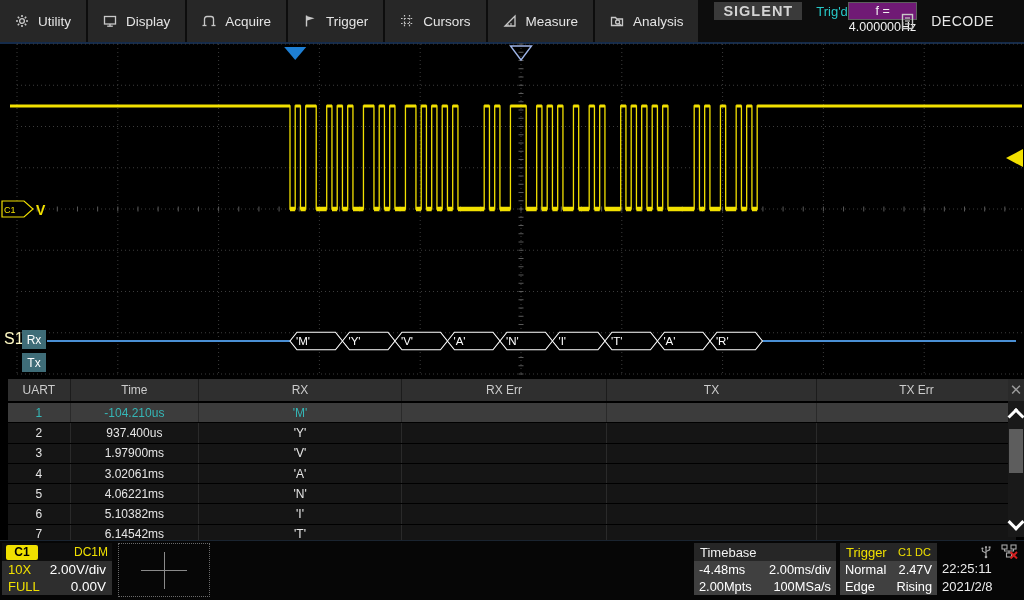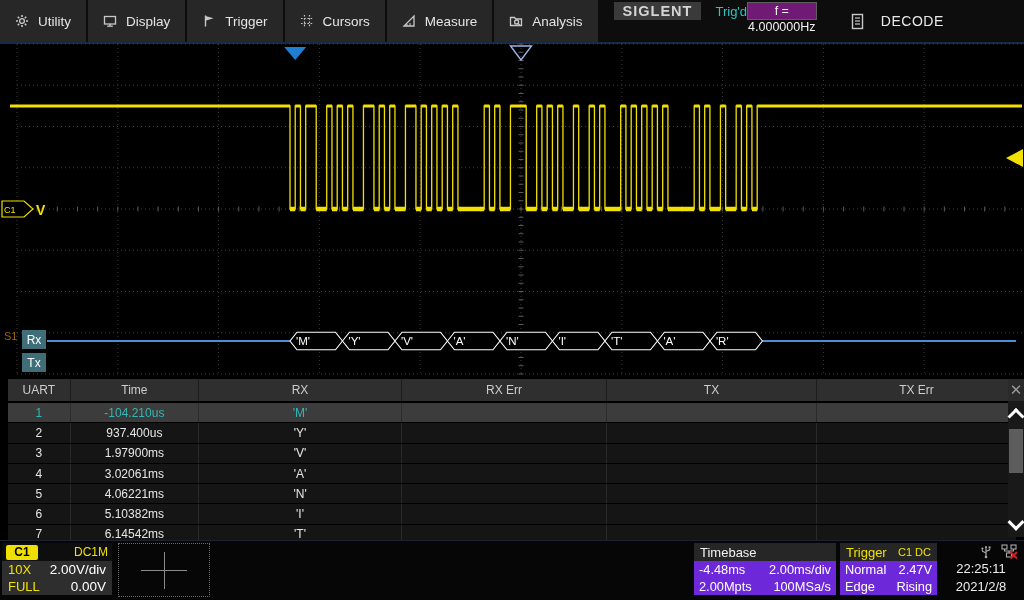--- a/index.html
+++ b/index.html
@@ -15,21 +15,21 @@
   .logo-row{display:flex;align-items:center;height:18px;}
   .logo-box{background:#3a3a3a;color:#d4d4d4;font-weight:bold;font-size:14.5px;letter-spacing:1px;
             padding:0 9px;height:18px;line-height:18px;}
   .trig-status{color:#27c7c7;font-size:13px;margin-left:14px;}
   .freq-box{border:1px solid #5e5e5e;background:#701a75;height:16px;line-height:16px;
             text-align:center;font-size:12.5px;color:#f2f2f2;}
   .decode-cluster{flex:1;display:flex;align-items:center;justify-content:center;gap:16px;
                   font-size:14px;color:#e8e8e8;letter-spacing:0.5px;}
   
   .graticule{position:absolute;left:0;top:42px;width:1024px;height:336px;}
-  .bus-label{position:absolute;left:4px;top:330px;font-size:11px;color:#a16207;}
+  .bus-label{position:absolute;left:4px;top:330px;font-size:16px;color:#fef9c3;}
   .bus-badge{position:absolute;left:22px;width:24px;height:19px;background:#3f6d78;color:#fff;
              font-size:12px;display:flex;align-items:center;justify-content:center;}
   .badge-rx{top:330px;} .badge-tx{top:353px;}
   
   .dtable{position:absolute;left:8px;top:379px;width:1008px;height:158px;font-size:12px;}
   .trow{display:flex;width:1008px;height:19.3px;background:#151515;border-bottom:1px solid #000;}
   .trow.hdr{height:22px;background:#2f2f2f;color:#cccccc;border-bottom:2px solid #000;}
   .trow.sel{background:#3c3c3c;color:#35b6b6;}
   .tcell{display:flex;align-items:center;justify-content:center;overflow:hidden;white-space:nowrap;}
   .c0{width:62px;} .c1{width:128px;} .c2{width:203px;} .c3{width:205px;} .c4{width:210px;} .c5{width:200px;}
@@ -51,29 +51,29 @@
   .ch-panel{position:absolute;left:2px;top:2px;width:110px;height:52px;background:#2e2e2e;}
   .ch-top{height:18px;background:#0e0e0e;display:flex;align-items:center;justify-content:space-between;padding:0 4px;}
   .ch-badge{background:#f0e000;color:#000;font-weight:bold;font-size:12px;width:32px;height:15px;
             display:flex;align-items:center;justify-content:center;border-radius:2px;}
   .yel{color:#f0e000;}
   .ch-row{display:flex;align-items:center;justify-content:space-between;padding:0 6px;height:17px;font-size:13px;}
   .ch-row .val{color:#fff;font-size:13.5px;}
   .empty-slot{position:absolute;left:118px;top:2px;width:90px;height:52px;border:1px dotted #6a6a6a;}
   .slot-cross-h{position:absolute;left:22px;top:26px;width:46px;height:1px;background:#8a8a8a;}
   .slot-cross-v{position:absolute;left:45px;top:8px;width:1px;height:37px;background:#8a8a8a;}
-  .info-panel{position:absolute;top:2px;height:52px;background:#6d28d9;}
+  .info-panel{position:absolute;top:2px;height:52px;background:#404040;}
   .tb-panel{left:694px;width:142px;}
   .tr-panel{left:840px;width:97px;}
   .ip-head{height:18px;background:#262626;display:flex;align-items:center;justify-content:space-between;
            padding:0 6px;font-size:13px;color:#f2f2f2;}
   .ip-row{display:flex;align-items:center;justify-content:space-between;padding:0 5px;height:17px;font-size:12.8px;color:#fff;}
   .status-cluster{position:absolute;left:942px;top:2px;width:80px;height:54px;}
   .status-icons{display:flex;justify-content:flex-end;gap:8px;padding:1px 4px 0 0;height:16px;}
-  .status-time{font-size:13px;text-align:center;padding-right:2px;line-height:18px;color:#ececec;}
+  .status-time{font-size:13px;text-align:left;padding-right:2px;line-height:18px;color:#ececec;}
   .nowrap{white-space:nowrap;}
 </style>
 </head>
 <body>
 
 <div class="screen">
 
   <div class="menubar">
     <div class="menu-items" id="menu-items">
         <div class="menu-item">
@@ -92,20 +92,28 @@
           </svg>
           <span>Utility</span>
         </div>
         <div class="menu-item">
           <svg width="14" height="14" viewBox="0 0 14 14">
             <rect x="1.5" y="2.5" width="11" height="7.5" fill="none" stroke="#c8c8c8" stroke-width="1.3"></rect>
       <line x1="7" y1="10" x2="7" y2="12" stroke="#c8c8c8" stroke-width="1.3"></line>
       <line x1="4.2" y1="12.2" x2="9.8" y2="12.2" stroke="#c8c8c8" stroke-width="1.3"></line>
           </svg>
           <span>Display</span>
+        </div>
+        <div class="menu-item">
+          <svg width="14" height="14" viewBox="0 0 14 14">
+            <path d="M2.5,11.5 L2.5,5 Q2.5,2.5 5,2.5 L9,2.5 Q11.5,2.5 11.5,5 L11.5,11.5" fill="none" stroke="#c8c8c8" stroke-width="1.3"></path>
+      <line x1="0.5" y1="11.5" x2="4.5" y2="11.5" stroke="#c8c8c8" stroke-width="1.3"></line>
+      <line x1="9.5" y1="11.5" x2="13.5" y2="11.5" stroke="#c8c8c8" stroke-width="1.3"></line>
+          </svg>
+          <span>Acquire</span>
         </div>
         <div class="menu-item">
           <svg width="14" height="14" viewBox="0 0 14 14">
             <line x1="3.5" y1="1.5" x2="3.5" y2="12.5" stroke="#c8c8c8" stroke-width="1.4"></line>
       <path d="M3.5,2 L11.5,4.2 L3.5,6.8 Z" fill="#c8c8c8"></path>
           </svg>
           <span>Trigger</span>
         </div>
         <div class="menu-item">
           <svg width="14" height="14" viewBox="0 0 14 14">

